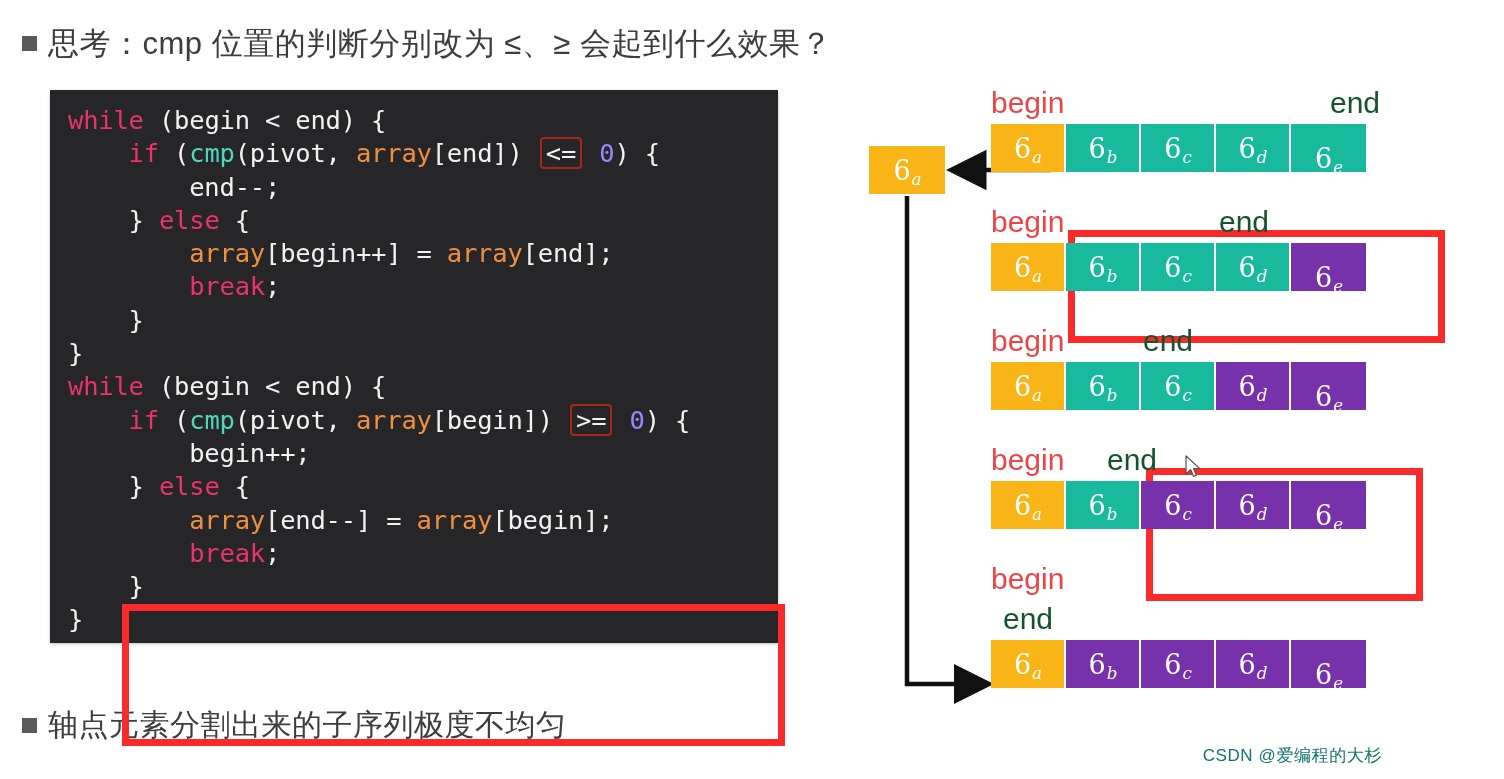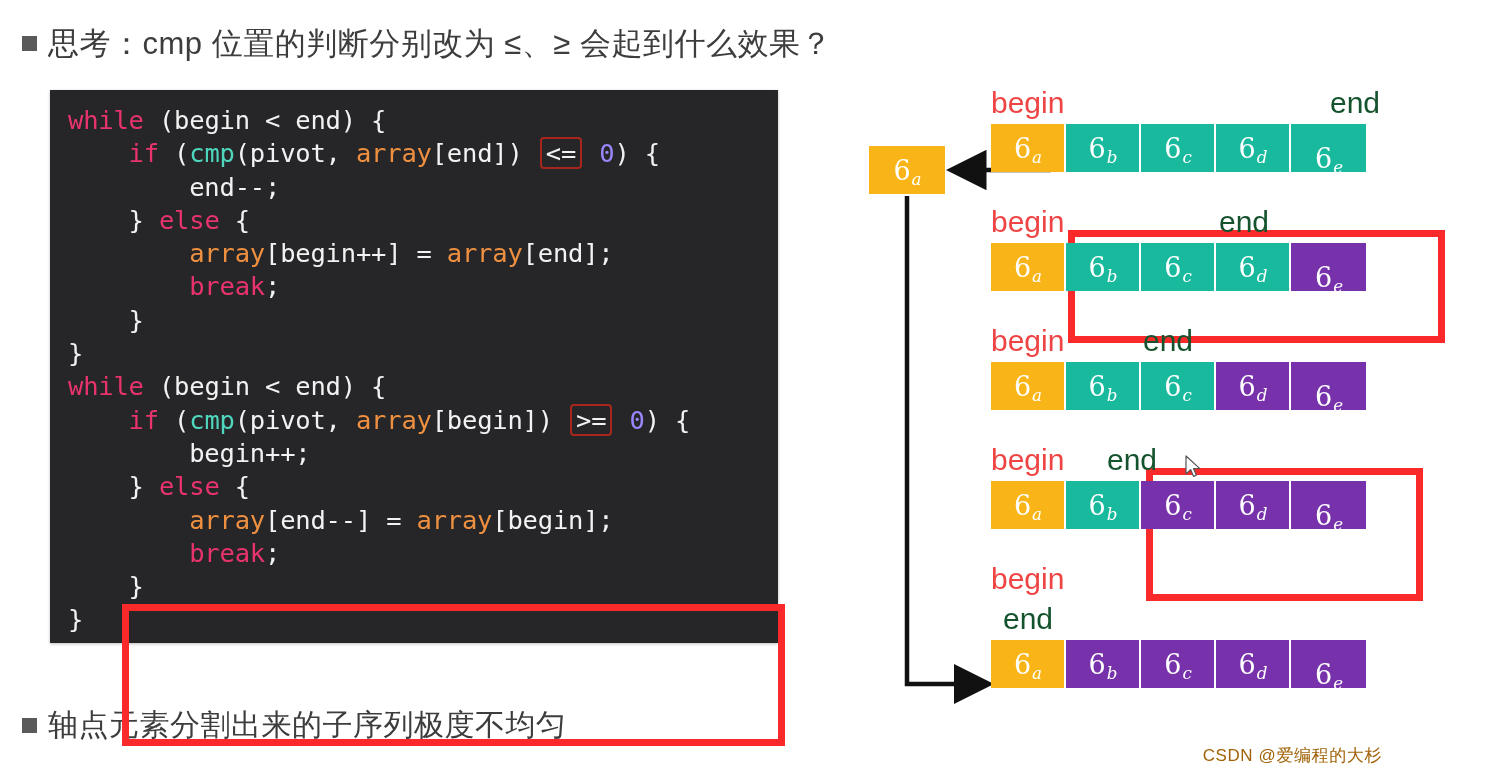--- a/index.html
+++ b/index.html
@@ -81,21 +81,21 @@
 
   
   #connector{position:absolute;left:0;top:0;width:640px;height:630px;pointer-events:none;}
 
   
   #cursor{position:absolute;left:1185px;top:455px;width:20px;height:26px;}
 
   
   #watermark{
     position:absolute;right:22px;bottom:12px;
-    color:#a16207;font-size:17px;letter-spacing:.6px;
+    color:#0f766e;font-size:17px;letter-spacing:.6px;
     font-family:"Liberation Sans","DejaVu Sans",sans-serif;
   }
 </style>
 </head>
 <body>
 
 <div id="slide">
 
   <div class="bullet-line" id="heading">
     <span class="sq-bullet"></span>

